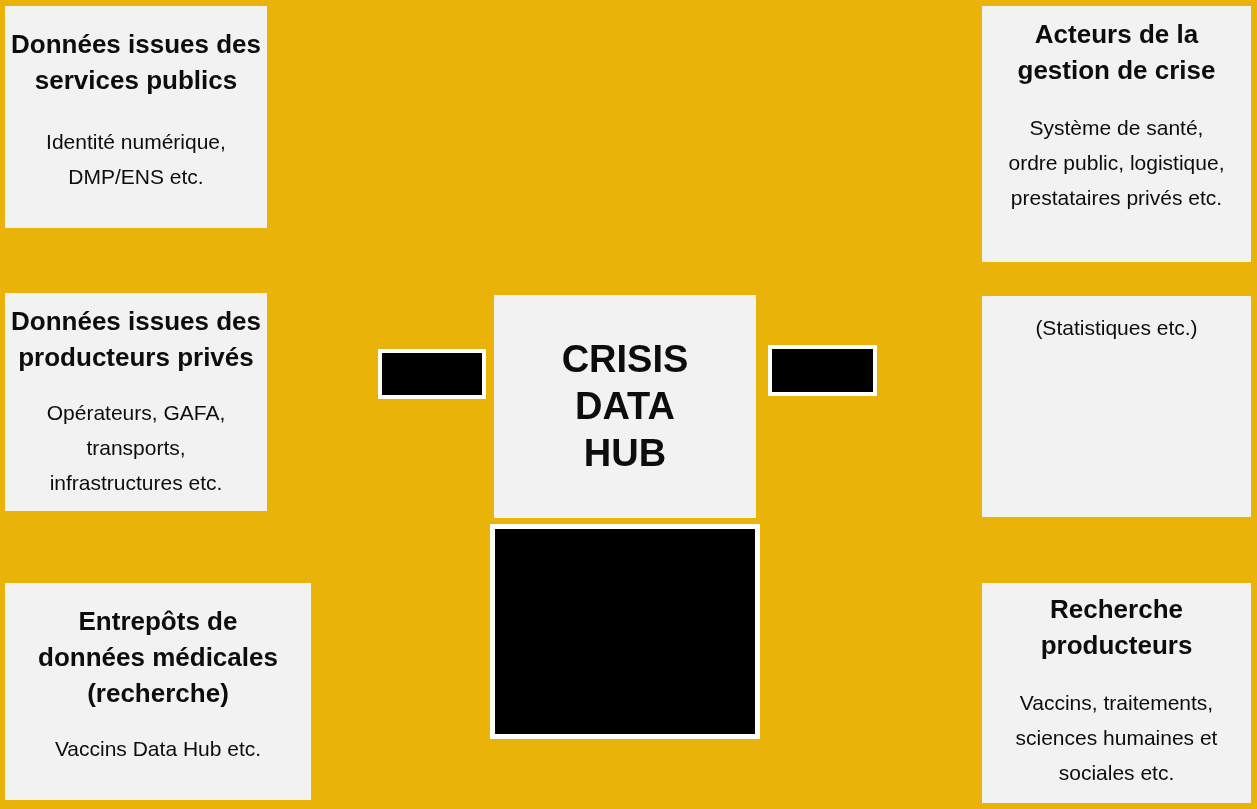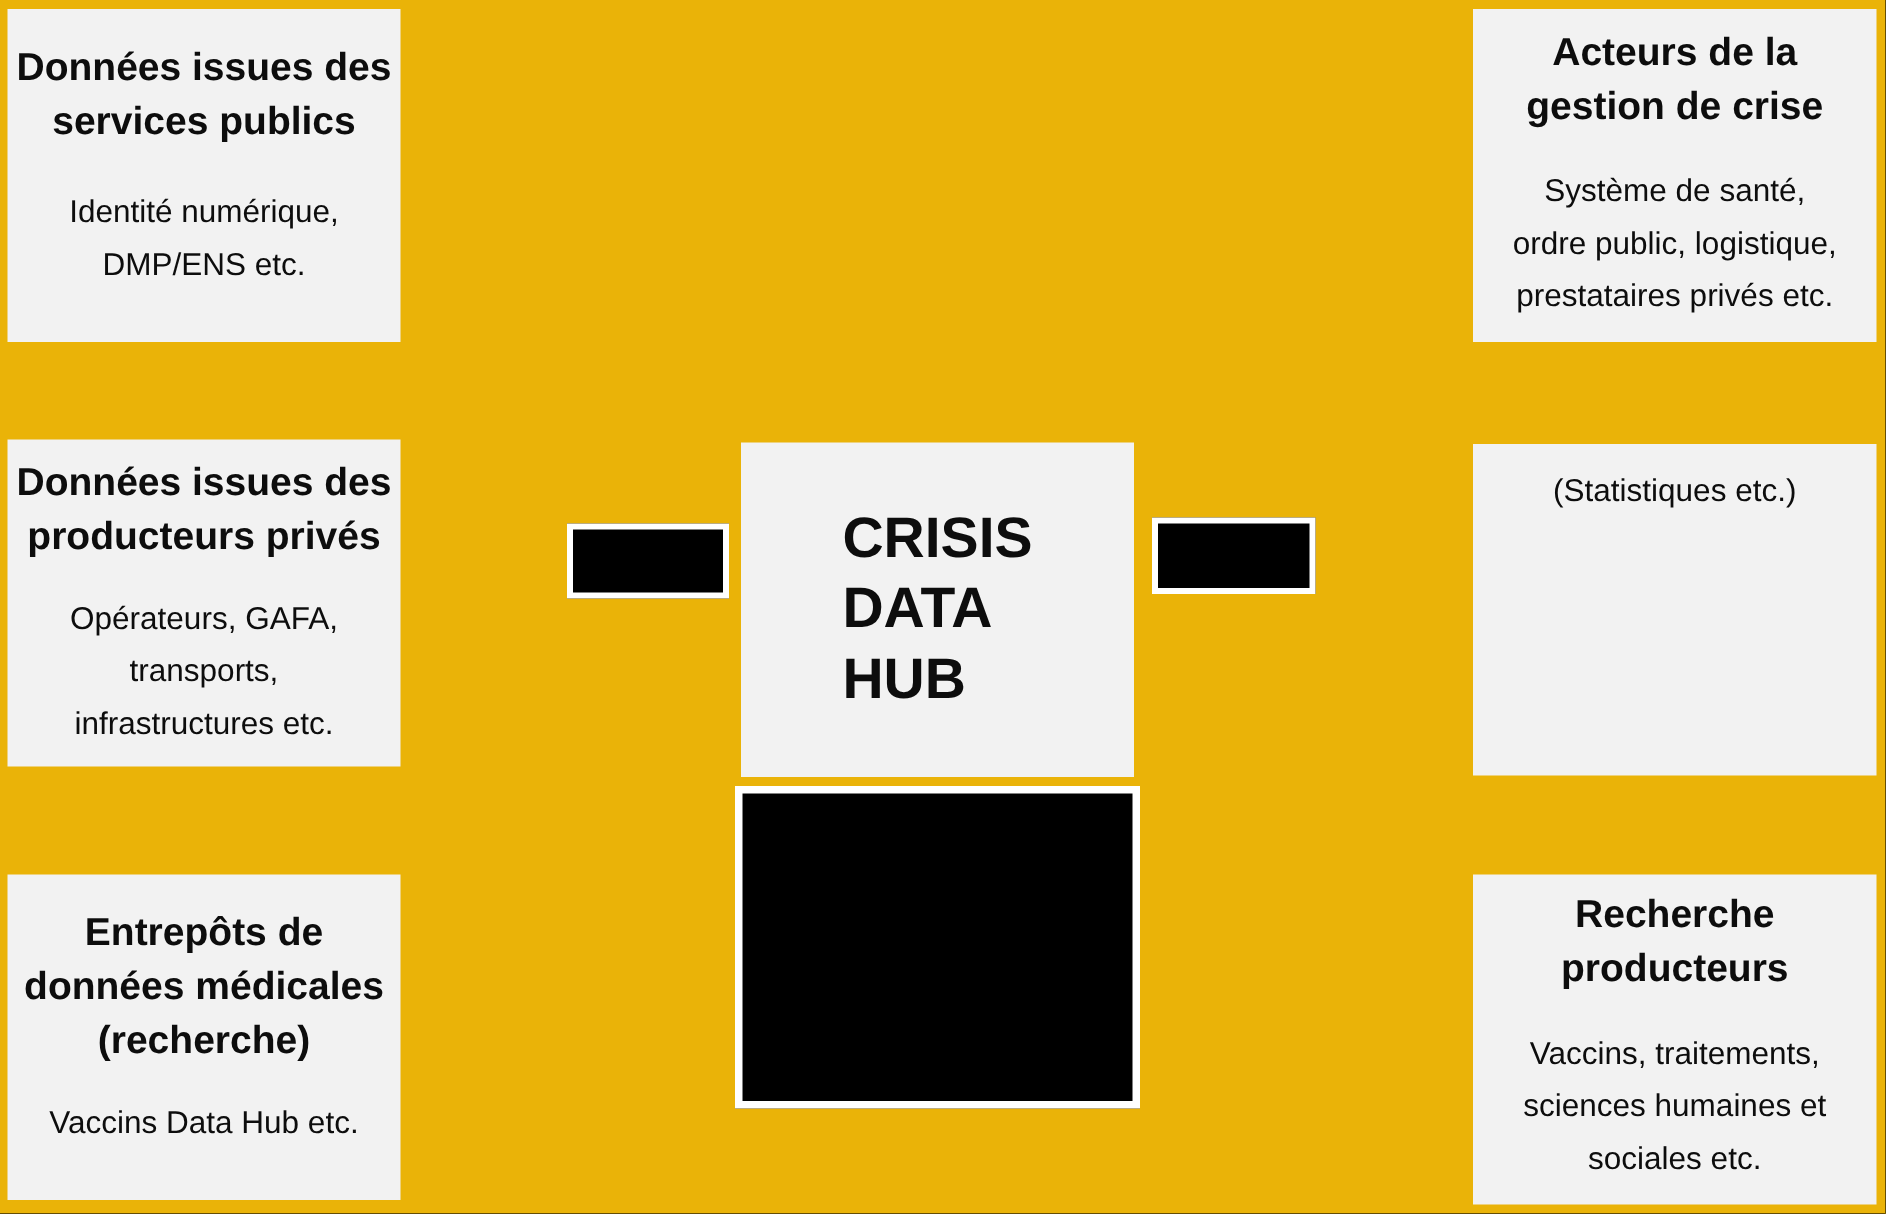--- a/index.html
+++ b/index.html
@@ -36,40 +36,40 @@
   .card-body {
     font-weight: 400;
     font-size: 21px;
     line-height: 35px;
     white-space: pre-line;
   }
   
   .card-a { left: 5px;   top: 6px;   width: 262px; height: 222px; padding-top: 20px; }
   .card-b { left: 5px;   top: 293px; width: 262px; height: 218px; padding-top: 10px; }
   .card-b .card-title { margin-bottom: 20px; }
-  .card-c { left: 5px;   top: 583px; width: 262px; height: 217px; padding-top: 20px; }
+  .card-c { left: 5px;   top: 583px; width: 306px; height: 217px; padding-top: 20px; }
   .card-c .card-title { margin-bottom: 20px; }
   
-  .card-d { left: 982px; top: 6px;   width: 269px; height: 222px; padding-top: 10px; }
+  .card-d { left: 982px; top: 6px;   width: 269px; height: 256px; padding-top: 10px; }
   .card-d .card-title { margin-bottom: 22px; }
   .card-e { left: 982px; top: 296px; width: 269px; height: 221px; padding-top: 14px; }
   .card-e .card-title { line-height: 34px; margin-bottom: 2px; }
   .card-f { left: 982px; top: 583px; width: 269px; height: 220px; padding-top: 8px; }
   .card-f .card-title { margin-bottom: 22px; }
   
   .hub {
     position: absolute;
     left: 494px; top: 295px; width: 262px; height: 223px;
     background: #f2f2f2;
     color: #0d0d0d;
     box-sizing: border-box;
     display: flex;
     align-items: center;
     justify-content: center;
-    text-align: left;
+    text-align: center;
   }
   .hub-label {
     font-weight: 700;
     font-size: 38px;
     line-height: 47px;
     white-space: pre-line;
   }
   
   .connector {
     position: absolute;

